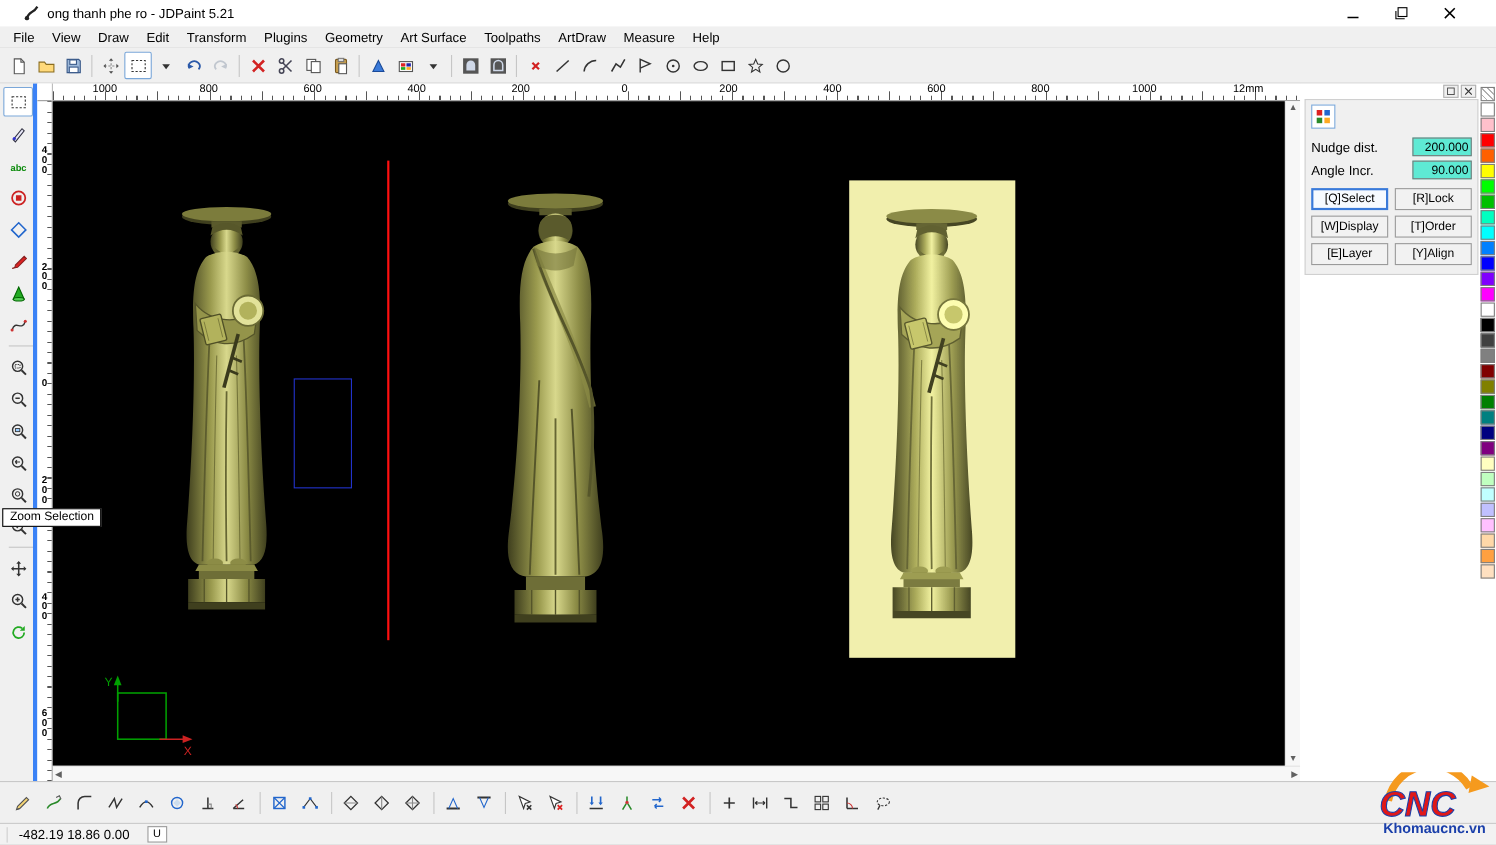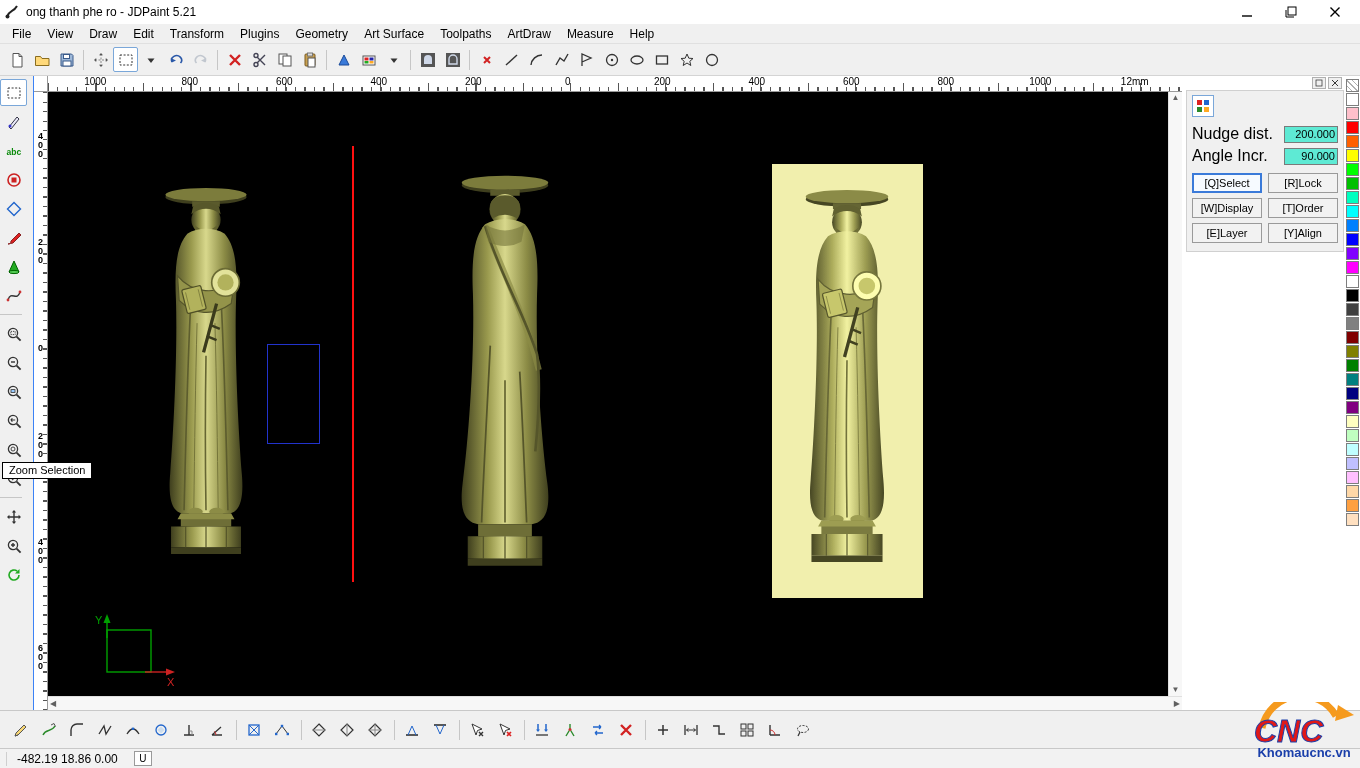--- a/index.html
+++ b/index.html
@@ -1,38 +1,38 @@
 <!DOCTYPE html>
 <html><head>
 <meta charset="utf-8">
 <style>
   * { box-sizing: border-box; margin: 0; padding: 0; }
   html,body { width:1360px; height:768px; overflow:hidden; }
   body { font-family:"Liberation Sans", sans-serif; font-size:12px; background:#fff; position:relative; color:#000; }
 
   
-  .titlebar { height:24px; display:flex; align-items:center; background:#ffffff; padding:0 3px; }
+  .titlebar { height:24px; display:flex; align-items:center; background:#ffffff; padding:0 20px; }
   .appicon { width:18px; height:18px; display:inline-flex; align-items:center; justify-content:center; margin-right:5px; }
   .title { flex:1; font-size:12px; }
   .wctrl { width:44px; height:22px; display:inline-flex; align-items:center; justify-content:center; }
 
   
   .menubar { height:20px; background:#f0f0f0; display:flex; align-items:center; border-bottom:1px solid #e0e0e0; padding-left:4px; }
   .menu-item { padding:2px 8px; cursor:default; }
 
   
   .toolbar { height:32px; background:#f0f0f0; display:flex; align-items:center; padding:0 4px; border-bottom:1px solid #d4d4d4; }
   .tbtn { width:25px; height:25px; display:inline-flex; align-items:center; justify-content:center; border:1px solid transparent; border-radius:2px; flex:none; }
   .tbtn.active { background:#ffffff; border-color:#7aa7d9; }
   .tbtn.disabled { opacity:.45; }
   .tsep { width:1px; height:20px; background:#c6c6c6; margin:0 4px; flex:none; }
 
   .main { display:flex; height:634px; }
 
-  .left-toolbar { width:34px; background:#f0f0f0; border-right:1px solid #3b82f6; display:flex; flex-direction:column; align-items:flex-start; padding-top:3px; gap:2px; }
+  .left-toolbar { width:34px; background:#f0f0f0; border-right:4px solid #3b82f6; display:flex; flex-direction:column; align-items:flex-end; padding-top:3px; gap:2px; }
   .left-toolbar .tbtn { width:27px; height:27px; }
   .left-toolbar .lsep { width:22px; height:1px; background:#c6c6c6; margin:3px 0; }
 
   
   .vruler { width:14px; background:#fff; border-right:1px solid #9a9a9a; display:flex; flex-direction:column; }
   .vr-corner { height:16px; border-bottom:1px solid #9a9a9a; background:#fff; }
   .vr-labels { flex:1; display:flex; flex-direction:column; justify-content:space-around; align-items:center;
     background-image:repeating-linear-gradient(to bottom,#555 0 1px,transparent 1px 9.5px);
     background-size:4px 100%; background-repeat:no-repeat; background-position:right top; }
   .vlabel { white-space:pre-line; line-height:9px; font-size:9px; font-weight:bold; text-align:center; width:14px; }
@@ -62,21 +62,21 @@
 
   
   .right-col { width:178px; display:flex; padding-left:4px; background:#fff; }
   .panel-wrap { width:158px; }
   .dockbar { height:14px; display:flex; justify-content:flex-end; gap:2px; padding:1px 2px; }
   .dbtn { width:14px; height:12px; border:1px solid #b0b0b0; background:#f0f0f0; display:inline-flex; align-items:center; justify-content:center; }
   .panel { background:#f0f0f0; border:1px solid #d0d0d0; padding:4px 5px 8px 5px; font-size:11px; }
   .panel-iconrow { margin-bottom:8px; }
   .pticon { width:22px; height:22px; border:1px solid #7aa7d9; background:#fff; display:inline-flex; align-items:center; justify-content:center; }
   .prow { display:flex; align-items:center; justify-content:space-between; margin:4px 0; }
-  .prow label { font-size:16px; }
+  .prow label { font-size:12px; }
   .pinput { width:54px; height:17px; border:1px solid #7a7a7a; background:#5eead4; font-size:11px; text-align:right; padding:0 2px; font-family:"Liberation Sans",sans-serif; }
   .pgrid { display:grid; grid-template-columns:1fr 1fr; gap:5px 6px; margin-top:8px; }
   .pbtn { height:20px; border:1px solid #9a9a9a; background:#f2f2f2; font-size:11px; font-family:"Liberation Sans",sans-serif; }
   .pbtn.active { border:2px solid #3a7ad9; background:#f6faff; }
 
   .palette { width:16px; display:flex; flex-direction:column; align-items:center; gap:1px; padding-top:3px; }
   .swatch { width:13px; height:13px; border:1px solid #7e7e7e; flex:none; }
 
   
   .bottom-toolbar { height:38px; background:#f0f0f0; border-top:1px solid #c8c8c8; display:flex; align-items:center; padding:0 8px; }

